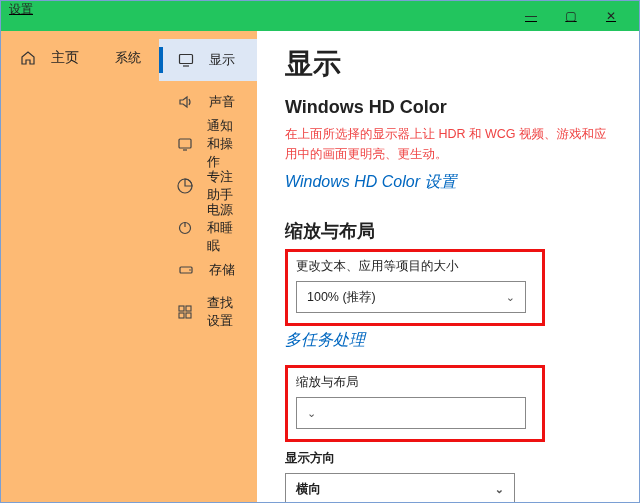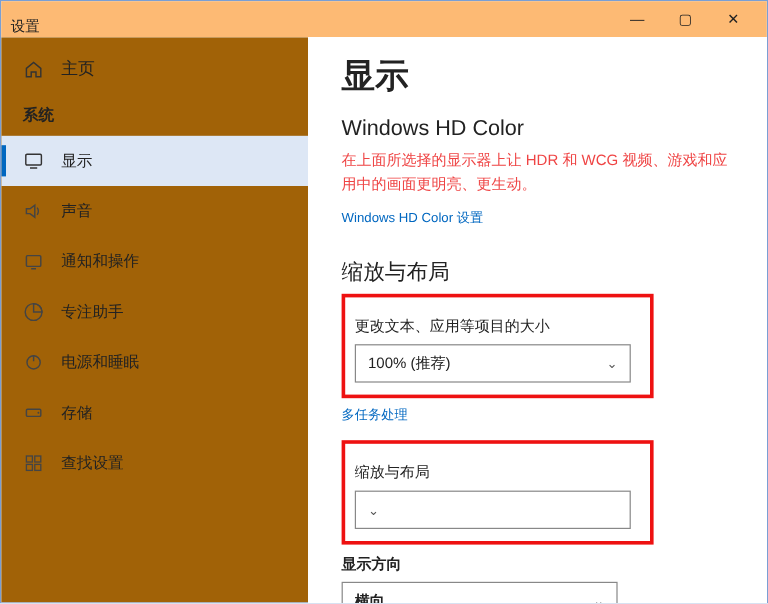--- a/index.html
+++ b/index.html
@@ -1,46 +1,46 @@
 <!DOCTYPE html>
 <html><head>
 <meta charset="utf-8">
 <style>
 * { margin: 0; padding: 0; box-sizing: border-box; font-family: "Microsoft YaHei", "Segoe UI", sans-serif; }
 body { width: 640px; height: 503px; background: #fff; overflow: hidden; position: relative; }
 .window { width: 100%; height: 100%; display: flex; flex-direction: column; border: 1px solid #7a9fd4; }
-.titlebar { height: 30px; display: flex; align-items: flex-end; padding: 0 8px; background: #fdba74; }
+.titlebar { height: 30px; display: flex; align-items: flex-start; padding: 0 8px; background: #22c55e; text-decoration: underline; }
 .titlebar .title { font-size: 12px; color: #222; }
 .titlebar .controls { margin-left: auto; display: flex; }
 .titlebar .controls .btn { width: 40px; height: 30px; display: flex; align-items: center; justify-content: center; font-size: 12px; color: #222; }
 .body { display: flex; flex: 1; overflow: hidden; }
-.sidebar { width: 256px; background: #a16207; padding: 8px 0; display: flex; flex-direction: column; position: relative; }
+.sidebar { width: 256px; background: #fdba74; padding: 8px 0; display: flex; flex-direction: row; position: relative; }
 .home-row { display: flex; align-items: center; height: 38px; padding: 0 18px; gap: 14px; }
 .home-row .icon { width: 18px; height: 18px; display: flex; align-items: center; justify-content: center; color: #333; }
 .home-row .label { font-size: 14px; color: #222; }
 .searchbox { margin: 10px 14px 8px 14px; height: 32px; border-bottom: 1px solid #888; display: flex; align-items: center; padding: 0 6px; }
 .searchbox input { border: none; outline: none; flex: 1; font-size: 13px; background: transparent; color: #222; }
 .searchbox .sicon { color: #555; }
-.section-label { font-size: 13px; font-weight: bold; color: #222; padding: 10px 18px 8px 18px; }
+.section-label { font-size: 13px; font-weight: normal; color: #222; padding: 10px 18px 8px 18px; }
 .nav { flex: 1; overflow-y: auto; }
 .nav-item { display: flex; align-items: center; height: 42px; padding: 0 18px; gap: 14px; color: #333; position: relative; }
 .nav-item.active { background: #dde7f5; }
 .nav-item.active::before { content: ""; position: absolute; left: 0; top: 8px; bottom: 8px; width: 4px; background: #0067c0; }
 .nav-item .icon { width: 18px; height: 18px; display: flex; align-items: center; justify-content: center; color: #444; }
 .nav-item .label { font-size: 13px; color: #222; }
 .content { flex: 1; padding: 14px 28px 0 28px; overflow-y: auto; background: #fff; position: relative; }
 h1.page-title { font-size: 28px; font-weight: 600; color: #222; margin-bottom: 12px; }
-h2.sub { font-size: 18px; font-weight: 400; color: #222; margin: 14px 0 6px 0; }
+h2.sub { font-size: 18px; font-weight: 700; color: #222; margin: 14px 0 6px 0; }
 .desc { font-size: 12.5px; color: #ef4444; line-height: 1.6; margin-bottom: 8px; }
-.link { font-size: 11px; color: #0067c0; display: inline-block; margin-bottom: 4px; cursor: pointer; }
+.link { font-size: 16px; color: #0067c0; display: inline-block; margin-bottom: 4px; cursor: pointer; font-style: italic; }
 .group { margin-top: 8px; font-weight: bold; }
 .field-label { font-size: 12.5px; color: #222; margin-bottom: 6px; }
 .dropdown { width: 230px; height: 32px; border: 1px solid #888; display: flex; align-items: center; justify-content: space-between; padding: 0 10px; font-size: 12.5px; color: #222; background: #fff; gap: 10px; }
 .chev { color: #555; font-size: 11px; }
-.highlight-box { border: 3px solid #e11; padding: 16px 8px 10px 8px; width: 260px; margin-bottom: 4px; }
+.highlight-box { border: 3px solid #e11; padding: 6px 8px 10px 8px; width: 260px; margin-bottom: 4px; }
 svg { display: block; }
 </style>
 </head>
 <body>
 
 <div class="window">
   <div class="titlebar">
     <span class="title">设置</span>
     <div class="controls">
       <div class="btn">—</div>

